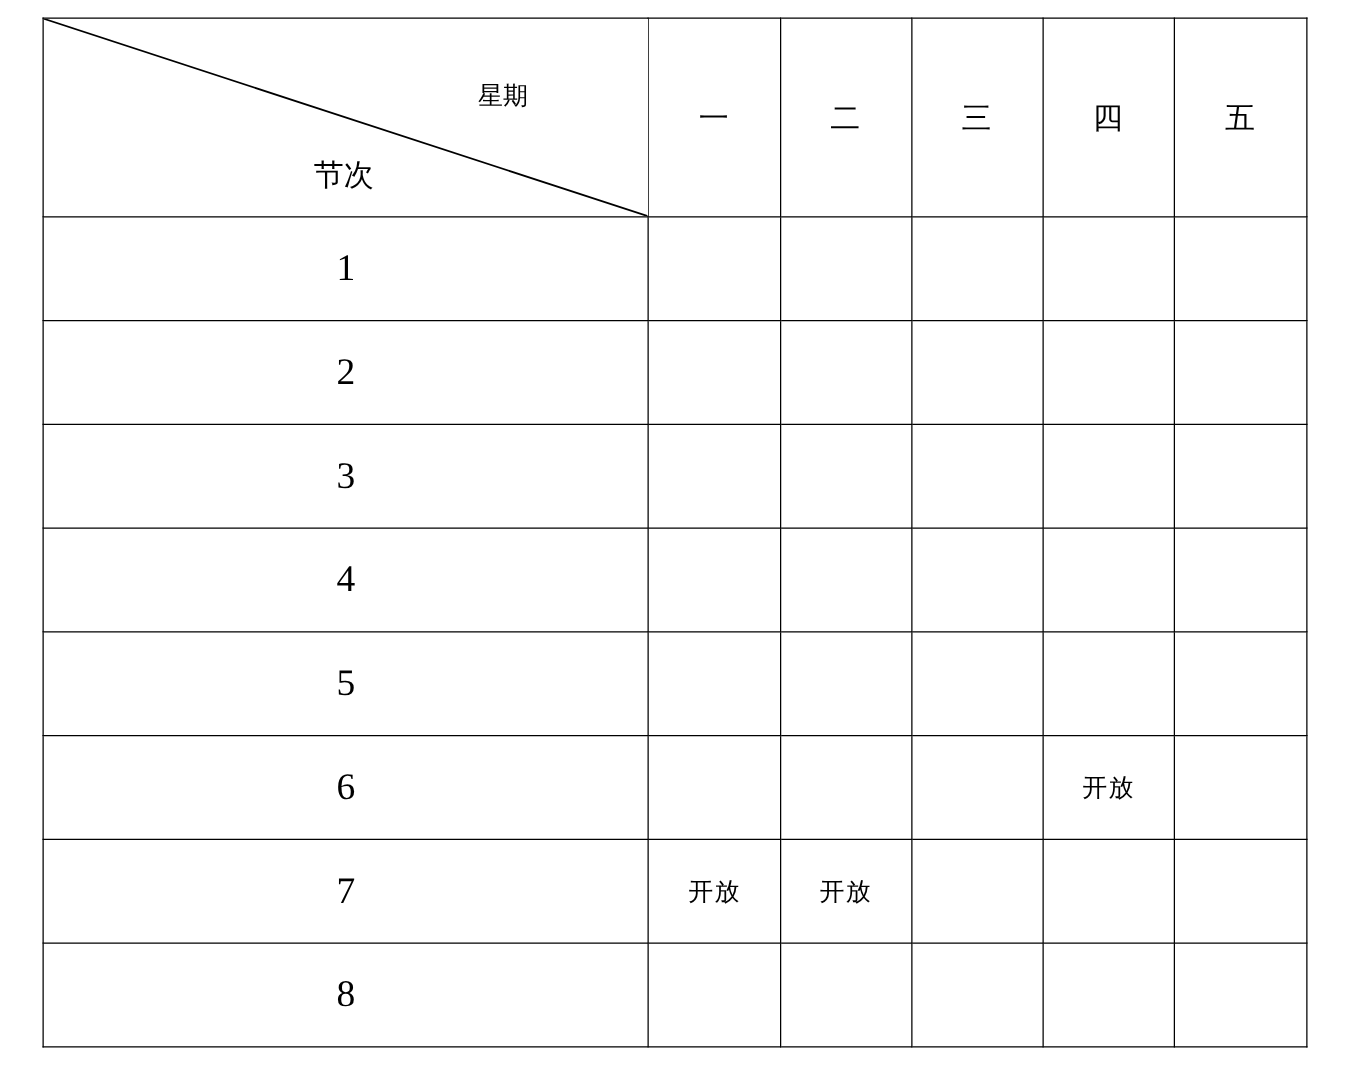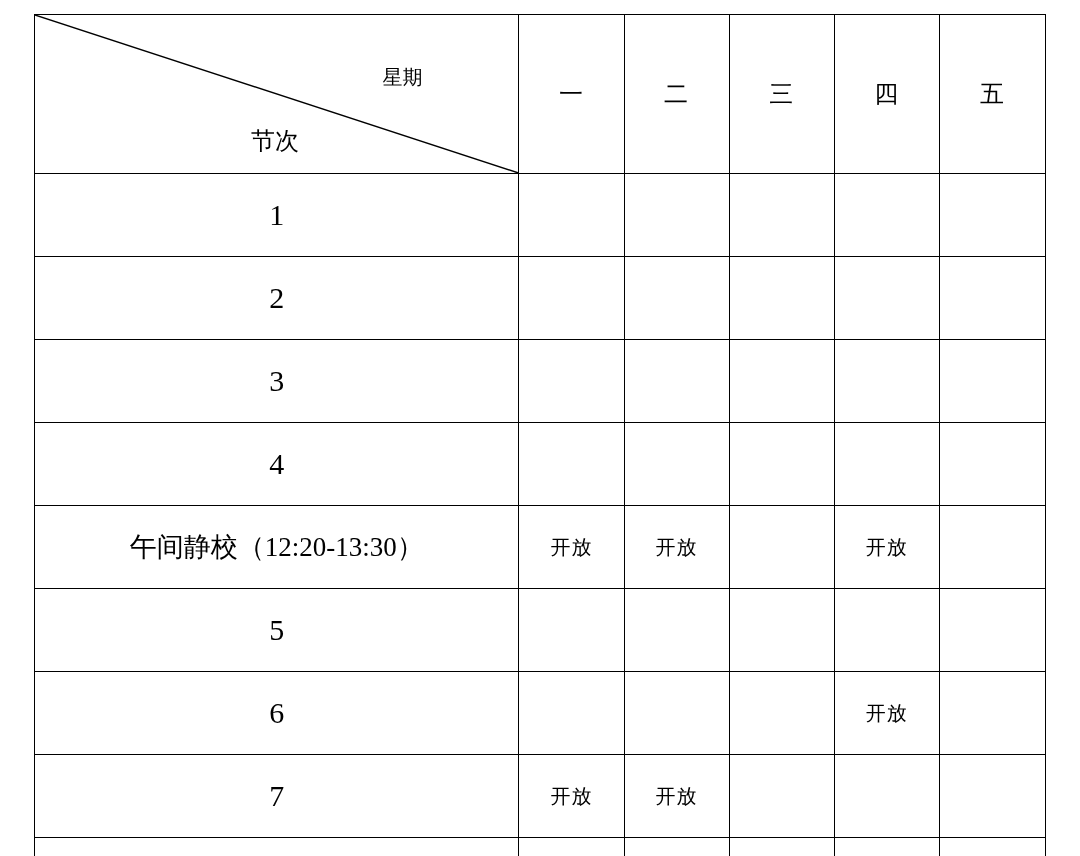--- a/index.html
+++ b/index.html
@@ -149,28 +149,20 @@
 
       <tr class="row">
         <td class="rowlabel">4</td>
         <td class="cell"></td>
         <td class="cell"></td>
         <td class="cell"></td>
         <td class="cell"></td>
         <td class="cell"></td>
       </tr>
 
-      <tr class="row">
-        <td class="rowlabel noon">午间静校（12:20-13:30）</td>
-        <td class="cell">开放</td>
-        <td class="cell">开放</td>
-        <td class="cell"></td>
-        <td class="cell">开放</td>
-        <td class="cell"></td>
-      </tr>
 
       <tr class="row">
         <td class="rowlabel">5</td>
         <td class="cell"></td>
         <td class="cell"></td>
         <td class="cell"></td>
         <td class="cell"></td>
         <td class="cell"></td>
       </tr>
 

